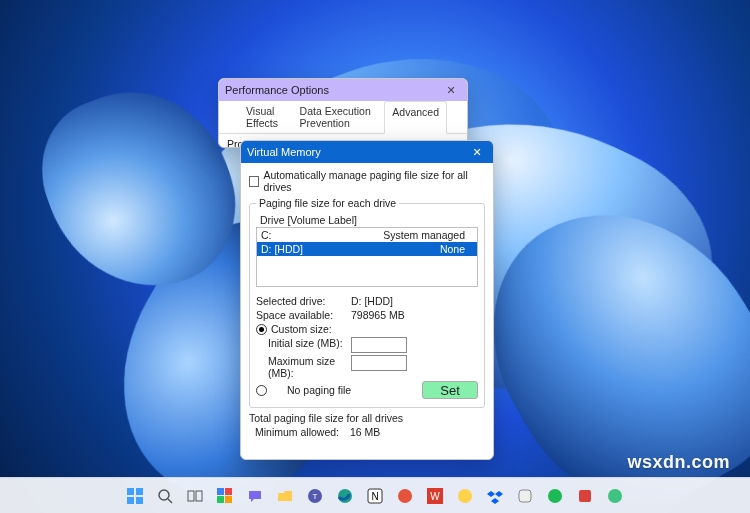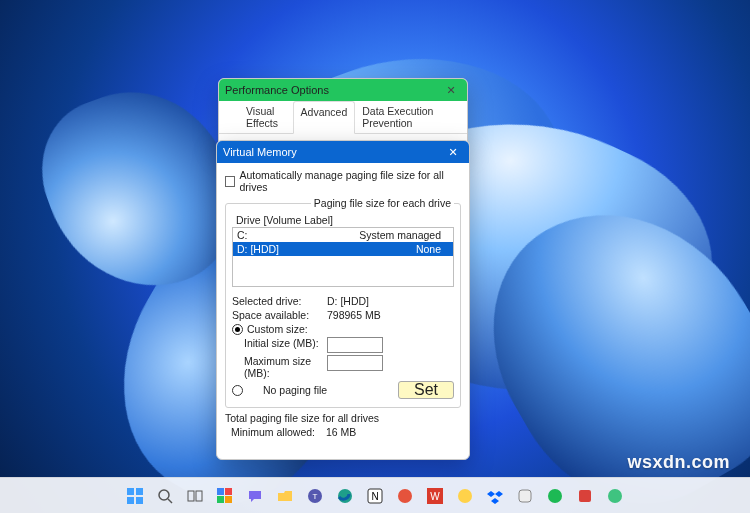--- a/index.html
+++ b/index.html
@@ -40,54 +40,54 @@
 
   .window {
     position:absolute;
     background:#fff;
     border:1px solid #c9c9c9;
     box-shadow: 0 8px 24px rgba(0,0,0,0.25);
     border-radius:6px;
     overflow:hidden;
   }
   .perf-win { left:218px; top:78px; width:250px; height:70px; }
-  .vm-win { left:216px; top:140px; width:254px; height:320px; }
+  .vm-win { left:240px; top:140px; width:254px; height:320px; }
 
   .titlebar {
     height:22px; display:flex; align-items:center; padding:0 6px;
-    font-size:11px; color:#222; background:#22c55e;
+    font-size:11px; color:#222; background:#c4b5fd;
   }
   .titlebar.blue { background:#0b66d0; color:#fff; }
   .titlebar .spacer { flex:1; }
   .winbtn { width:20px; text-align:center; color:#444; }
   .titlebar.blue .winbtn { color:#fff; }
 
   .tabs { display:flex; border-bottom:1px solid #ddd; padding:0 20px; font-size:10.5px;}
   .tab { padding:4px 7px; color:#333; position:relative; }
   .tab.active { background:#fff; border:1px solid #ddd; border-bottom:1px solid #fff; margin-bottom:-1px; border-radius:3px 3px 0 0;}
   .section-label { padding:4px 8px 2px 8px; color:#222; font-size:10.5px; }
 
   .vm-body { padding:4px 8px 8px 8px; font-size:10.5px; color:#222; }
   .row { display:flex; align-items:center; gap:4px; margin:2px 0; }
   .checkbox { width:11px; height:11px; border:1px solid #666; background:#fff; }
   .radio { width:11px; height:11px; border:1px solid #333; border-radius:50%; background:#fff; display:inline-flex; align-items:center; justify-content:center;}
   .radio.sel::after { content:""; width:5px; height:5px; background:#000; border-radius:50%; }
 
   fieldset { border:1px solid #d0d0d0; margin:4px 0; padding:4px 6px 6px 6px; border-radius:3px;}
-  legend { font-size:10.5px; padding:0 3px; color:#222;text-align:right;}
+  legend { font-size:10.5px; padding:0 3px; color:#222;}
   .drivebox { border:1px solid #bfbfbf; height:60px; font-size:10.5px; background:#fff; overflow:hidden;}
   .drivehdr { display:flex; padding:1px 4px; color:#222;}
   .driverow { display:flex; padding:1px 4px; }
   .driverow.sel { background:#0b66d0; color:#fff; }
   .col1 { flex:1.2; } .col2 { flex:1; text-align:right; padding-right:8px;}
 
   .kv { display:flex; margin:2px 0;}
   .kv .k { width:95px; }
   .input { width:56px; height:16px; border:1px solid #888; background:#fff;}
-  .btn { min-width:56px; height:18px; border:1px solid #aaa; border-radius:3px; background:#fef9c3; display:inline-flex; align-items:center; justify-content:center; font-size:16px; padding:0 8px;}
+  .btn { min-width:56px; height:18px; border:1px solid #aaa; border-radius:3px; background:#86efac; display:inline-flex; align-items:center; justify-content:center; font-size:13px; padding:0 8px;}
 
   .watermark {
     position:absolute; right:20px; bottom:40px;
     font-family: Arial, sans-serif; font-size:18px; font-weight:600;
     color:rgba(255,255,255,0.96); letter-spacing:0.5px;
     text-shadow:0 1px 2px rgba(0,0,0,0.3);
   }
 </style>
 </head>
 <body>
@@ -101,22 +101,22 @@
 </div>
 
 <div class="window perf-win">
   <div class="titlebar">
     <span>Performance Options</span>
     <span class="spacer"></span>
     <span class="winbtn">✕</span>
   </div>
   <div class="tabs">
     <div class="tab">Visual Effects</div>
+    <div class="tab">Data Execution Prevention</div>
     <div class="tab active">Advanced</div>
-    <div class="tab">Data Execution Prevention</div>
   </div>
   <div class="section-label">Processor scheduling</div>
 </div>
 
 <div class="window vm-win">
   <div class="titlebar blue">
     <span>Virtual Memory</span>
     <span class="spacer"></span>
     <span class="winbtn">✕</span>
   </div>

